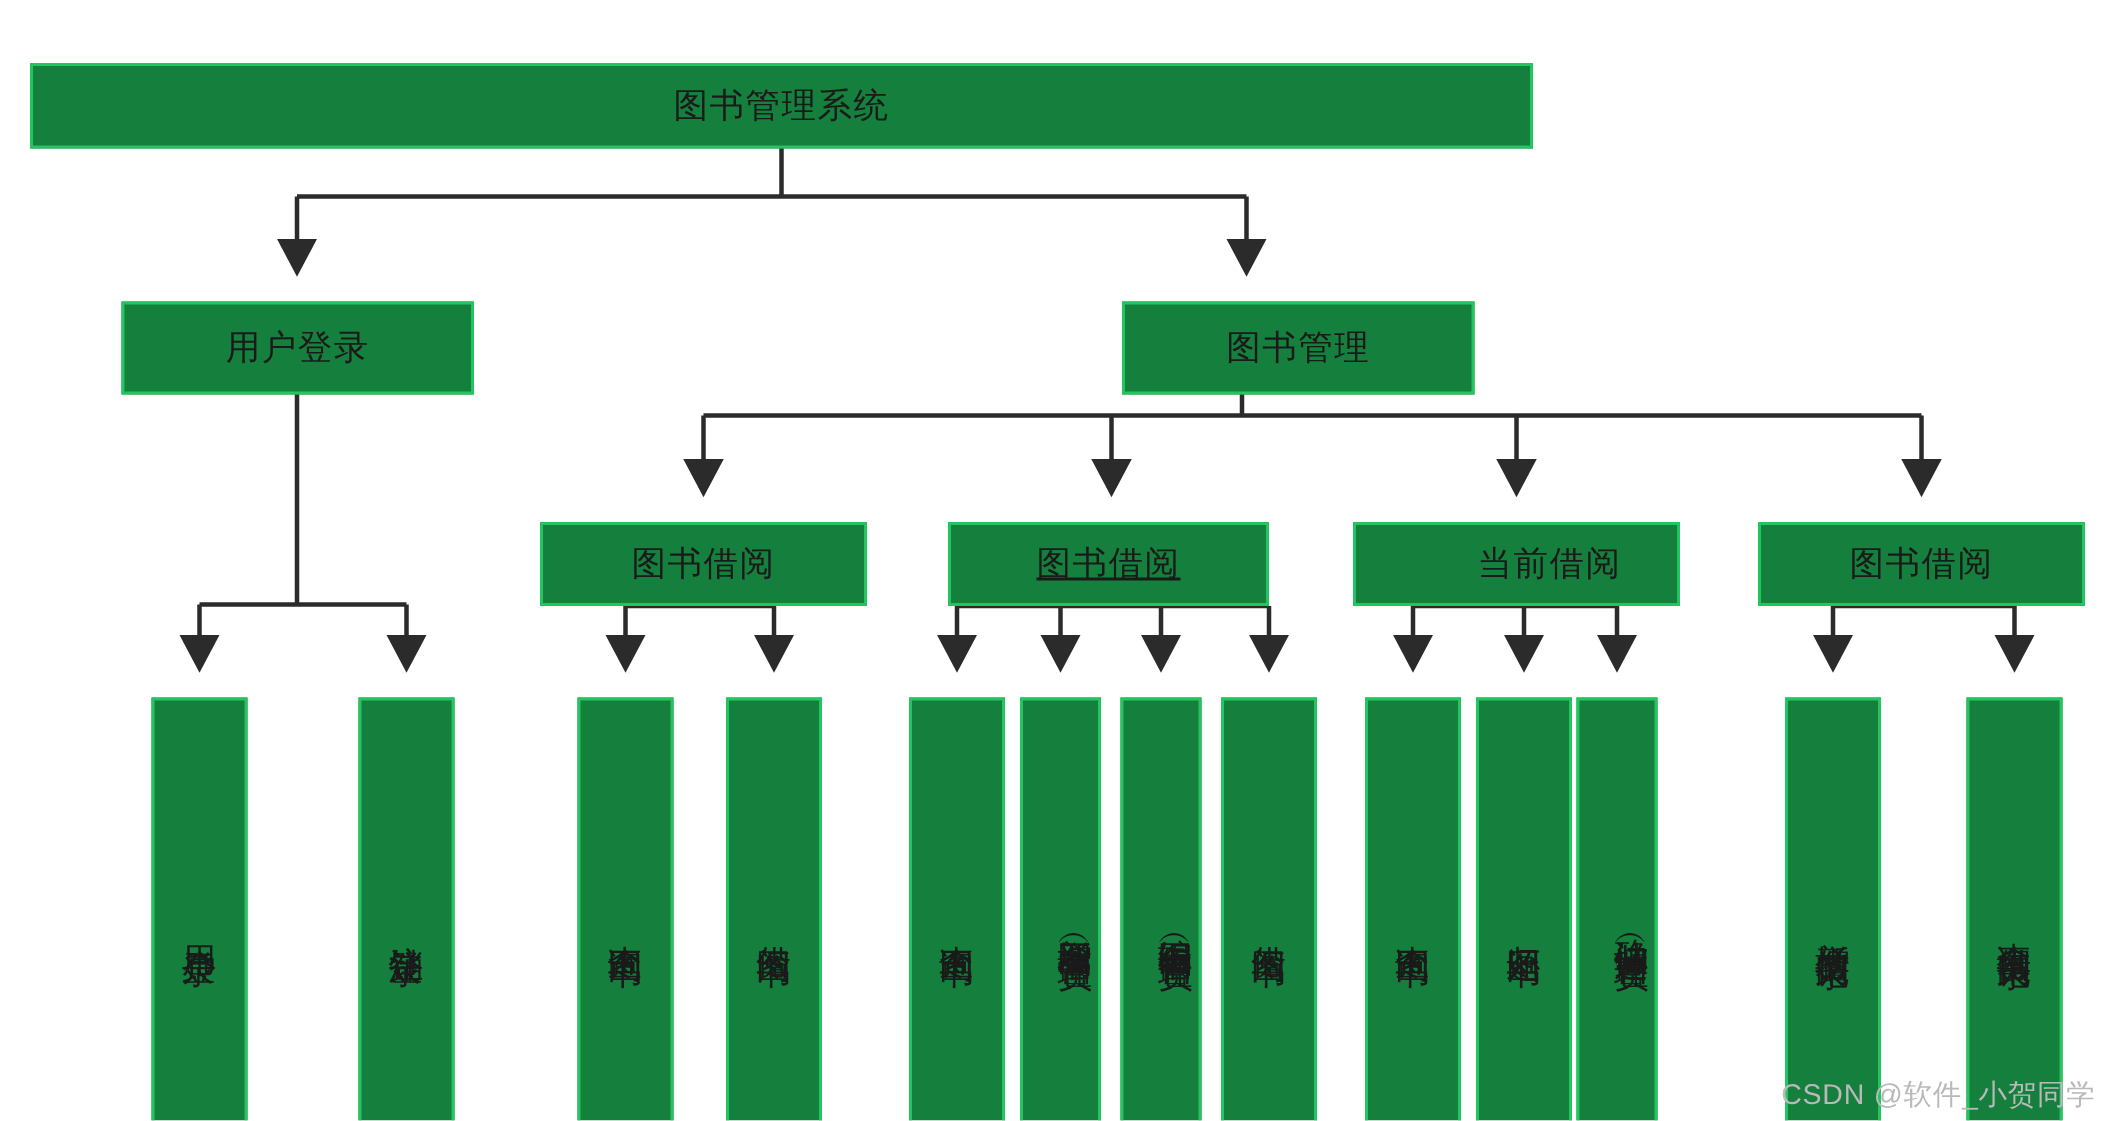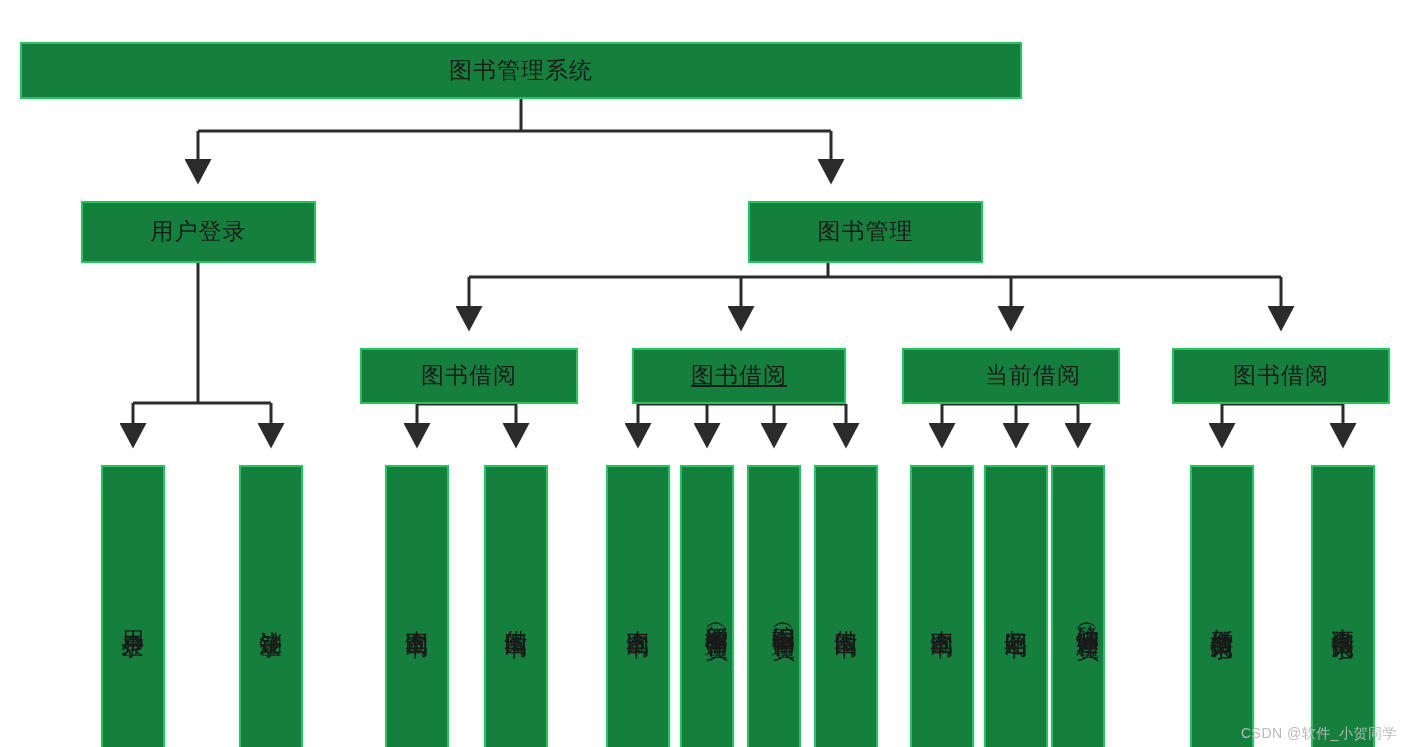--- a/index.html
+++ b/index.html
@@ -56,21 +56,21 @@
     justify-content: center;
   }
   .node-v.top-align {
     align-items: flex-start;
     justify-content: center;
   }
   .watermark {
     position: absolute;
     right: 8px;
     bottom: 4px;
-    font-size: 14px;
+    font-size: 19px;
     color: #b9b9b9;
     white-space: nowrap;
     z-index: 5;
     letter-spacing: 0.5px;
   }
 </style>
 </head>
 <body>
 
 <div id="canvas">

